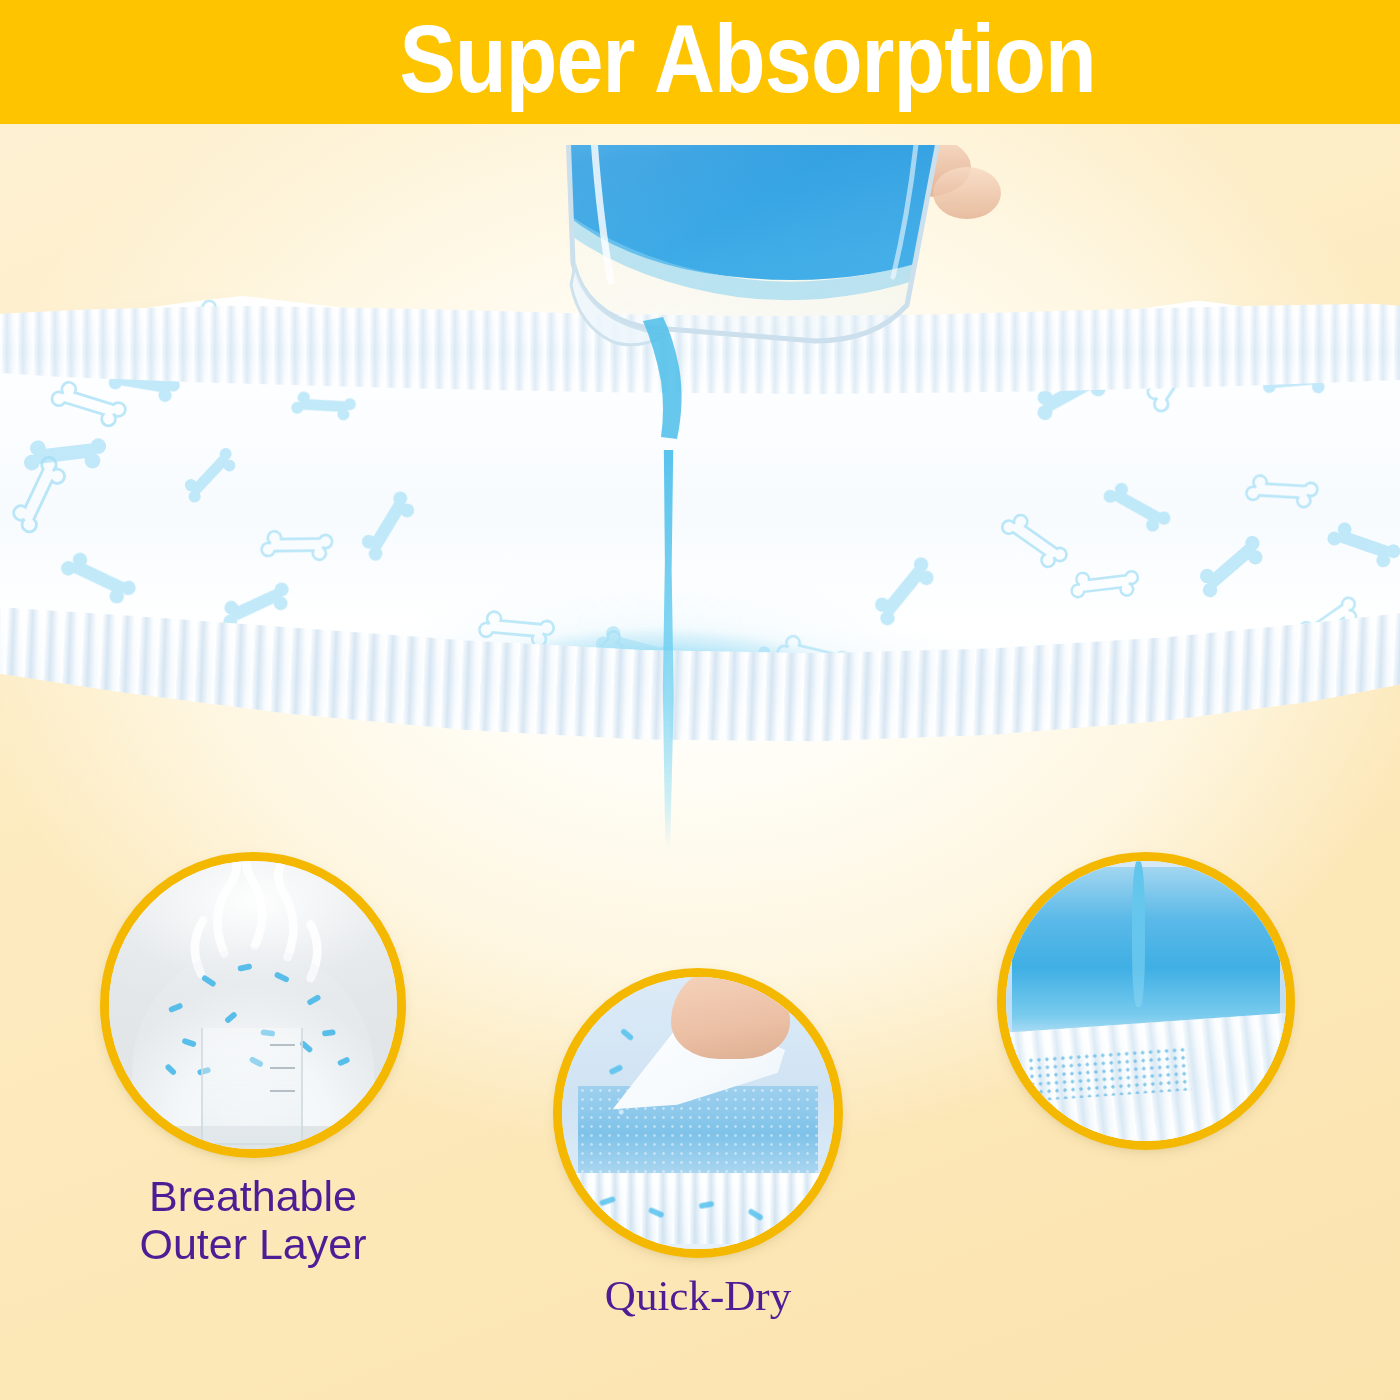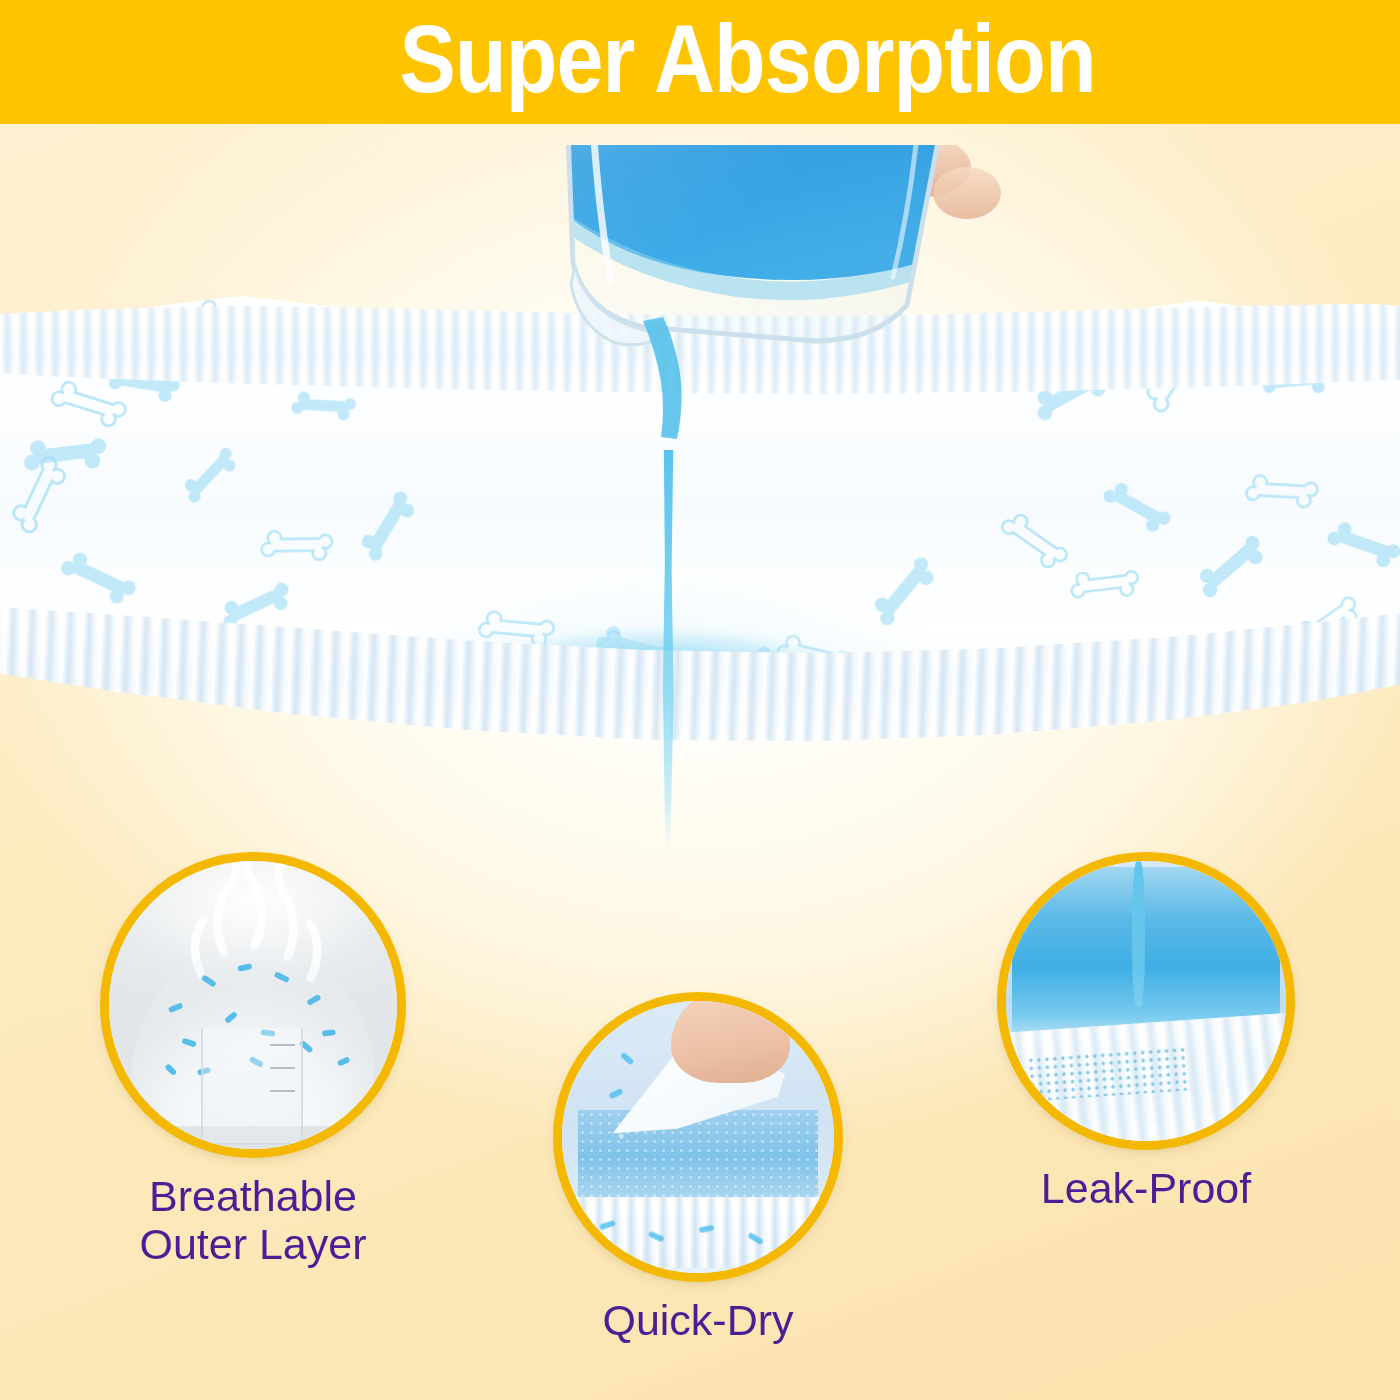--- a/index.html
+++ b/index.html
@@ -220,21 +220,21 @@
     color: #4c1d95;
     font-size: 43px;
     line-height: 1.12;
     font-weight: 400;
     white-space: pre-line;
   }
 
   #feature-breathable { left: 100px;  top: 852px;  width: 306px; }
   #feature-breathable .feature-circle { width: 306px; height: 306px; }
 
-  #feature-quickdry   { left: 553px;  top: 992px;  width: 290px; }
+  #feature-quickdry   { left: 553px;  top: 968px;  width: 290px; font-family: Liberation Serif, serif; }
   #feature-quickdry   .feature-circle { width: 290px; height: 290px; }
 
   #feature-leakproof  { left: 997px;  top: 852px;  width: 298px; }
   #feature-leakproof  .feature-circle { width: 298px; height: 298px; }
 
   
   .circ-art { position: absolute; inset: 0; }
 
   
   #art-breathable {
@@ -564,16 +564,15 @@
 
   <div id="feature-leakproof" class="feature">
     <div class="feature-circle">
       <div id="art-leakproof" class="circ-art">
         <div id="lp-core"></div>
         <div id="lp-stream"></div>
         <div id="lp-barrier"></div>
         <div id="lp-dots"></div>
       </div>
     </div>
-    <div class="feature-label">Leak-Proof</div>
   </div>
 
 </div>
 
 </body></html>

